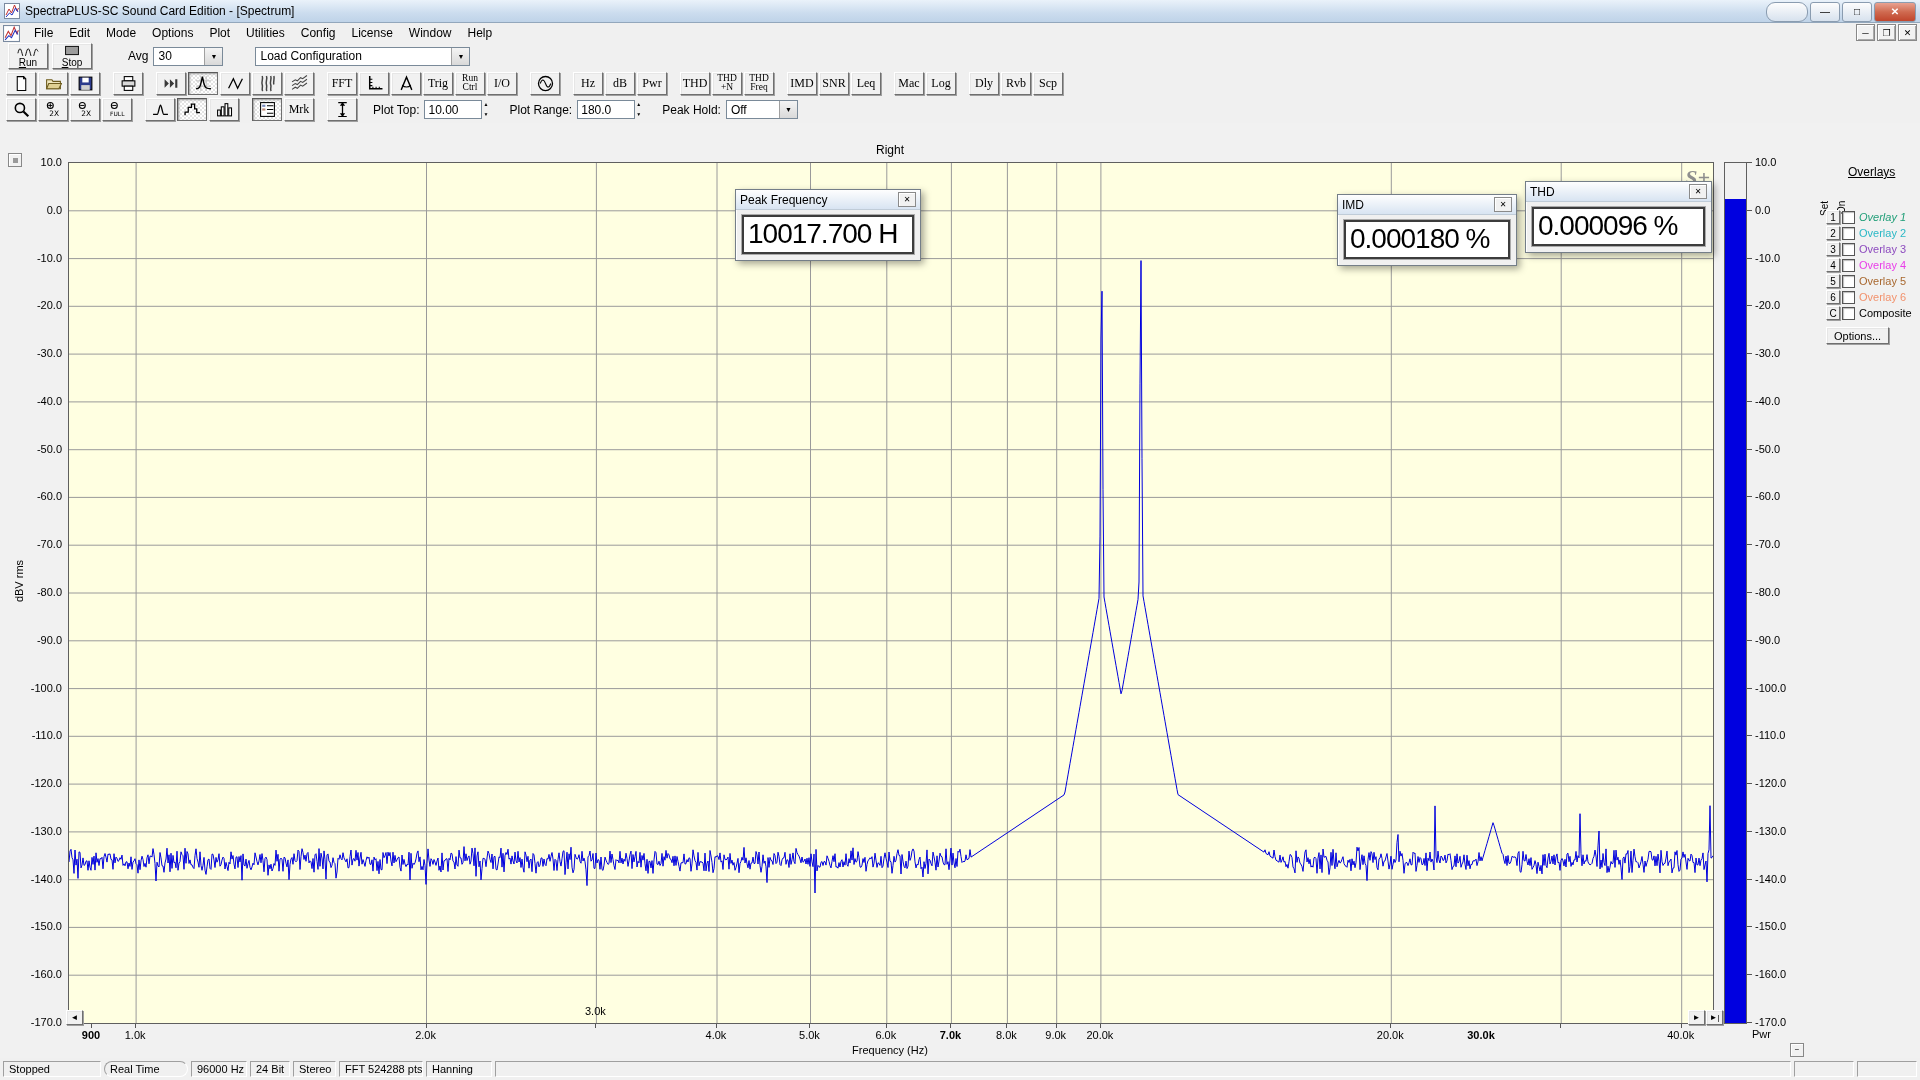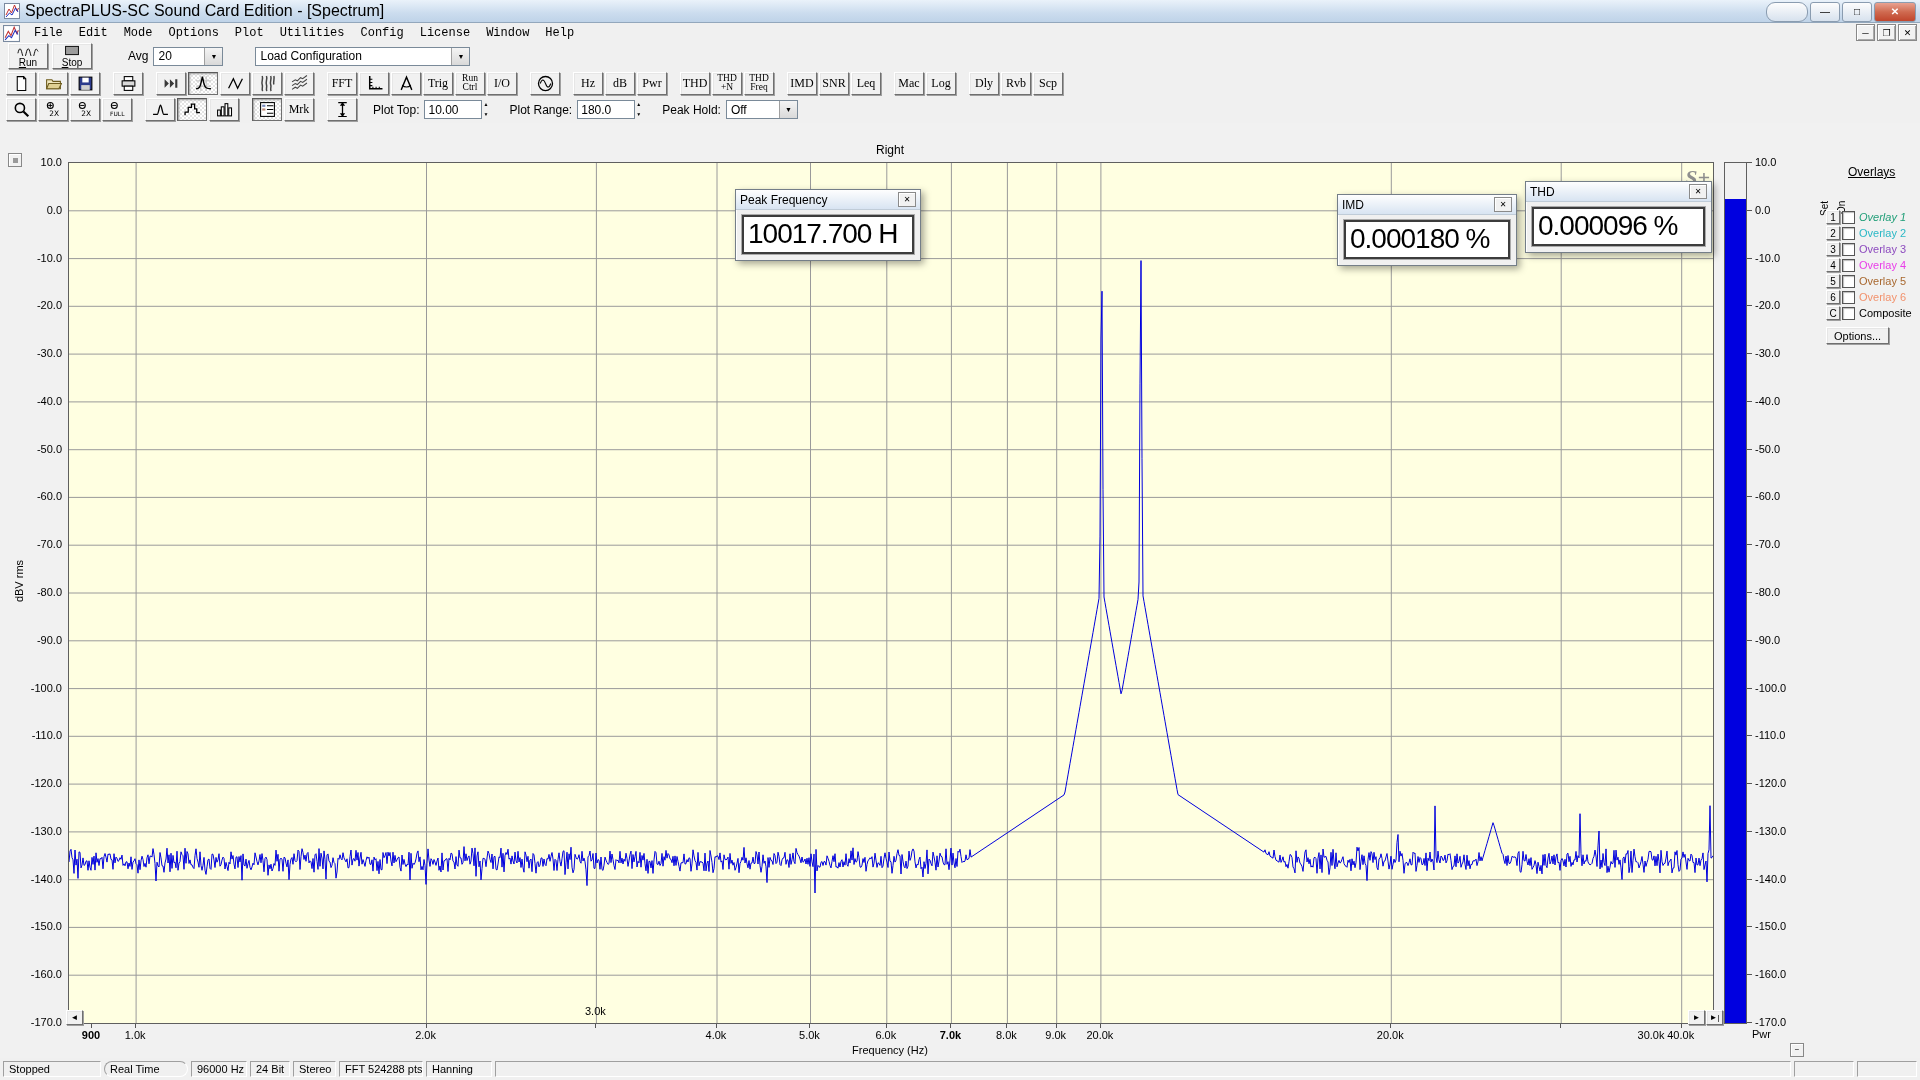--- a/index.html
+++ b/index.html
@@ -4,32 +4,32 @@
 <style>
   html,body{margin:0;padding:0;background:#777;}
   #app{position:relative;width:1920px;height:1080px;background:#f0f0f0;
        font-family:"Liberation Sans",sans-serif;font-size:12px;color:#000;overflow:hidden;}
 
   
   #titlebar{position:absolute;left:0;top:0;width:1920px;height:22px;
     background:linear-gradient(#eaf2fa,#cbdcee 60%,#bfd3e8);border-bottom:1px solid #93a7bc;
     display:flex;align-items:center;}
   #title-icon{width:16px;height:16px;margin:0 5px 0 4px;}
-  #title-text{font-size:16px;text-align:center;}
+  #title-text{font-size:12px;text-align:center;}
   #caption-buttons{position:absolute;right:4px;top:2px;display:flex;gap:2px;}
   .cap-btn{width:28px;height:18px;border:1px solid #8a9cb0;border-radius:3px;
     background:linear-gradient(#fdfdfd,#d7e2ee);display:flex;align-items:center;justify-content:center;
     font-size:10px;line-height:1;}
   .cap-btn.wide{width:40px;border-radius:9px;}
   .cap-btn.close{width:40px;background:linear-gradient(#e9a291,#cf6a50 50%,#c0452c);color:#fff;font-weight:bold;}
 
   #menubar{position:absolute;left:0;top:23px;width:1920px;height:19px;background:#f0f0f0;
     border-bottom:1px solid #e2e2e2;display:flex;align-items:center;}
   #child-icon{width:17px;height:15px;margin:0 6px 0 3px;}
-  .menu-item{padding:1px 8px;font-family:Liberation Mono, monospace;}
+  .menu-item{padding:1px 8px;}
   #mdi-buttons{position:absolute;right:3px;top:1px;display:flex;gap:2px;}
   .mdi-btn{width:17px;height:15px;background:#f2f2f2;border:1px solid #888;
     box-shadow:inset 1px 1px 0 #fff,inset -1px -1px 0 #aaa;
     font-size:9px;display:flex;align-items:center;justify-content:center;}
 
   
   .tb{position:absolute;left:0;width:1920px;background:#f0f0f0;display:flex;align-items:center;}
   #tb1{top:42px;height:28px;border-bottom:1px solid #ddd;}
   #tb2{top:70px;height:26px;border-bottom:1px solid #ddd;}
   #tb3{top:96px;height:27px;border-bottom:1px solid #cfcfcf;}
@@ -162,21 +162,21 @@
       <span class="uline-first"><u>R</u>un</span>
     </div>
     <div class="btn3d bigbtn">
       <span class="icn-stop"><svg viewBox="0 0 24 12">
             <rect x="5" y="1.5" width="14" height="9" fill="#9c9c9c" stroke="#000"></rect>
           </svg></span>
       <span class="uline-first"><u>S</u>top</span>
     </div>
     <span class="tb-label" style="margin-left:32px">Avg</span>
     <div class="combo" style="width:70px">
-      <span class="cv">20</span>
+      <span class="cv">30</span>
       <span class="cb">▼</span>
     </div>
     <div class="combo" style="width:215px;margin-left:32px">
       <span class="cv">Load Configuration</span>
       <span class="cb">▼</span>
     </div>
   </div>
 
   <div id="tb2" class="tb">
     <div style="width:6px"></div>
@@ -533,21 +533,21 @@
         <span class="axlabel xlab" style="left: 928.433px; top: 906px; font-weight: bold;">7.0k</span>
         <div class="xtick" style="left: 1006.38px; top: 901px;"></div>
         <span class="axlabel xlab" style="left: 984.381px; top: 906px;">8.0k</span>
         <div class="xtick" style="left: 1055.73px; top: 901px;"></div>
         <span class="axlabel xlab" style="left: 1033.73px; top: 906px;">9.0k</span>
         <div class="xtick" style="left: 1099.88px; top: 901px;"></div>
         <span class="axlabel xlab" style="left: 1077.88px; top: 906px;">20.0k</span>
         <div class="xtick" style="left: 1390.3px; top: 901px;"></div>
         <span class="axlabel xlab" style="left: 1368.3px; top: 906px;">20.0k</span>
         <div class="xtick" style="left: 1560.19px; top: 901px;"></div>
-        <span class="axlabel xlab" style="left: 1629px; top: 906px;">30.0k</span>
+        <span class="axlabel xlab" style="left: 1459px; top: 906px; font-weight: bold;">30.0k</span>
         <div class="xtick" style="left: 1680.72px; top: 901px;"></div>
         <span class="axlabel xlab" style="left: 1658.72px; top: 906px;">40.0k</span>
       </div>
     <div id="xaxis-title">Frequency (Hz)</div>
     <div id="splogo">S+</div>
 
     <div id="pwrbar">
         <div id="pwrfill" style="height: 824.167px;"></div>
       </div>
     <div id="raxis">

